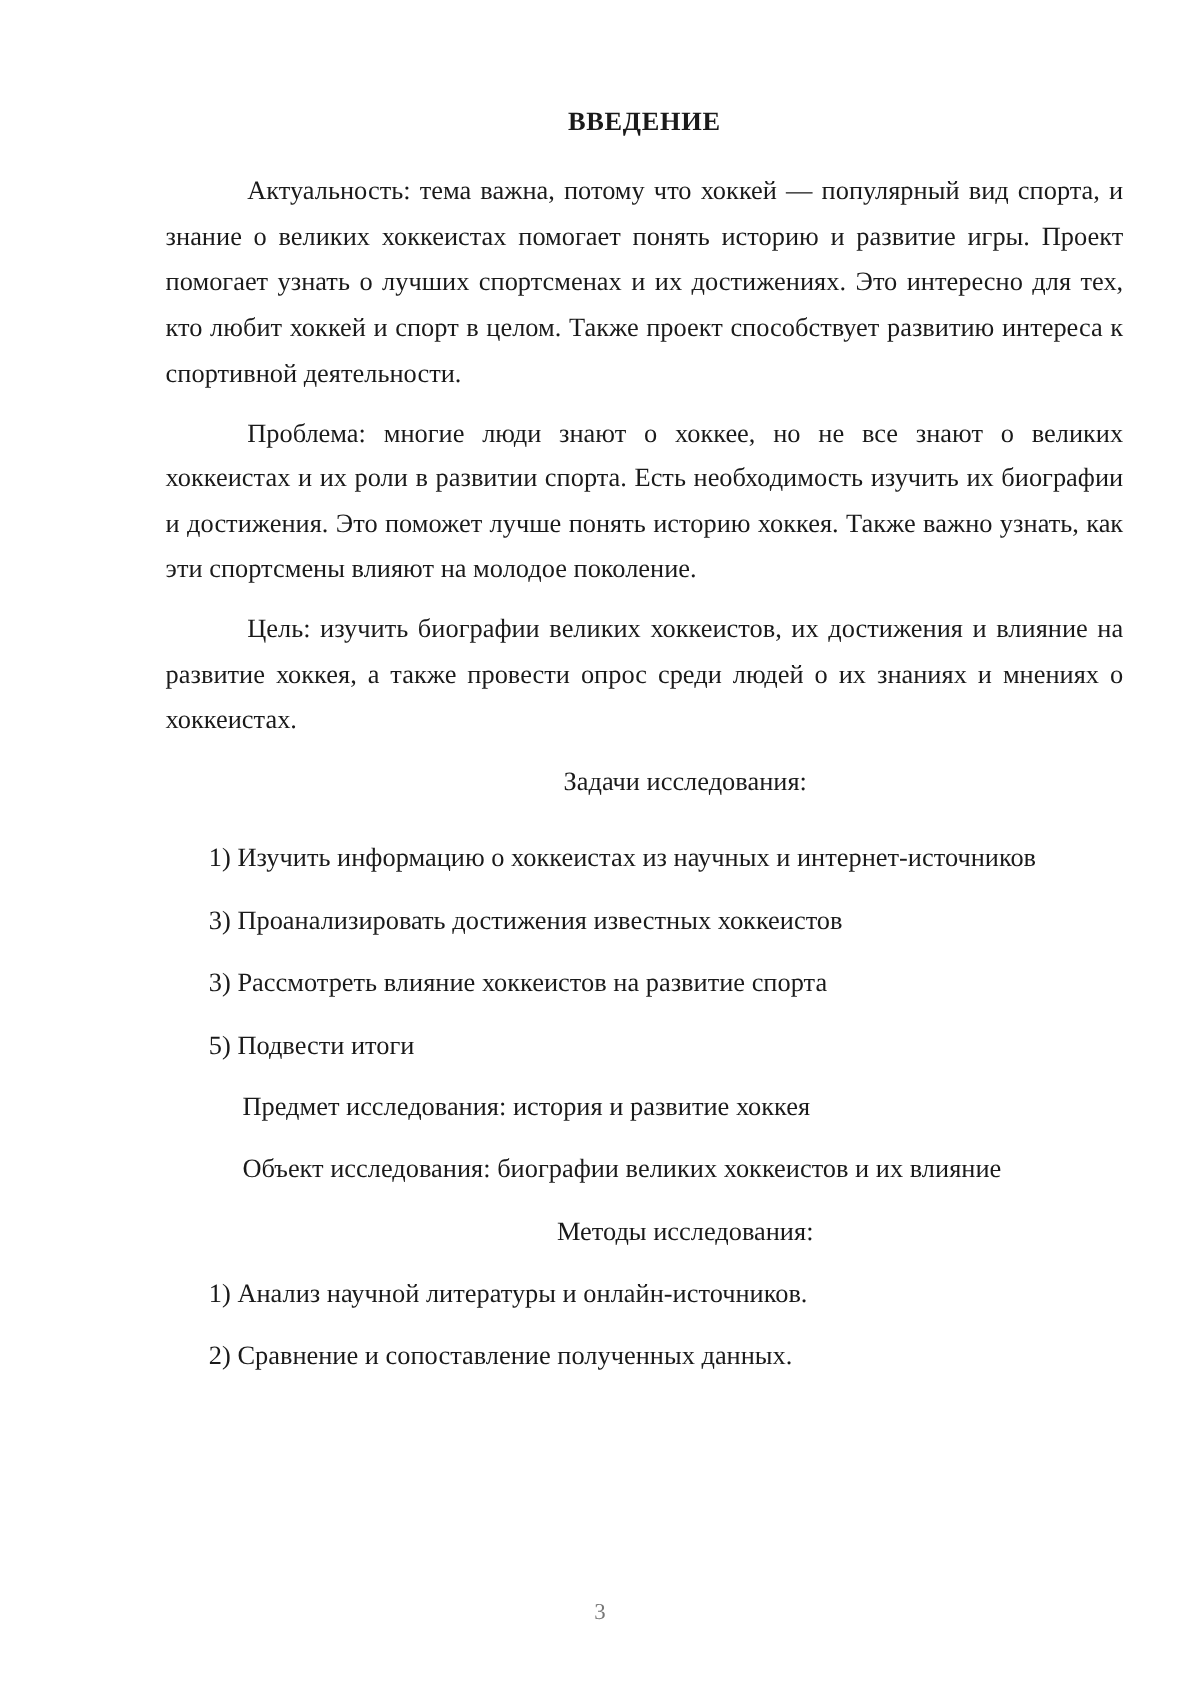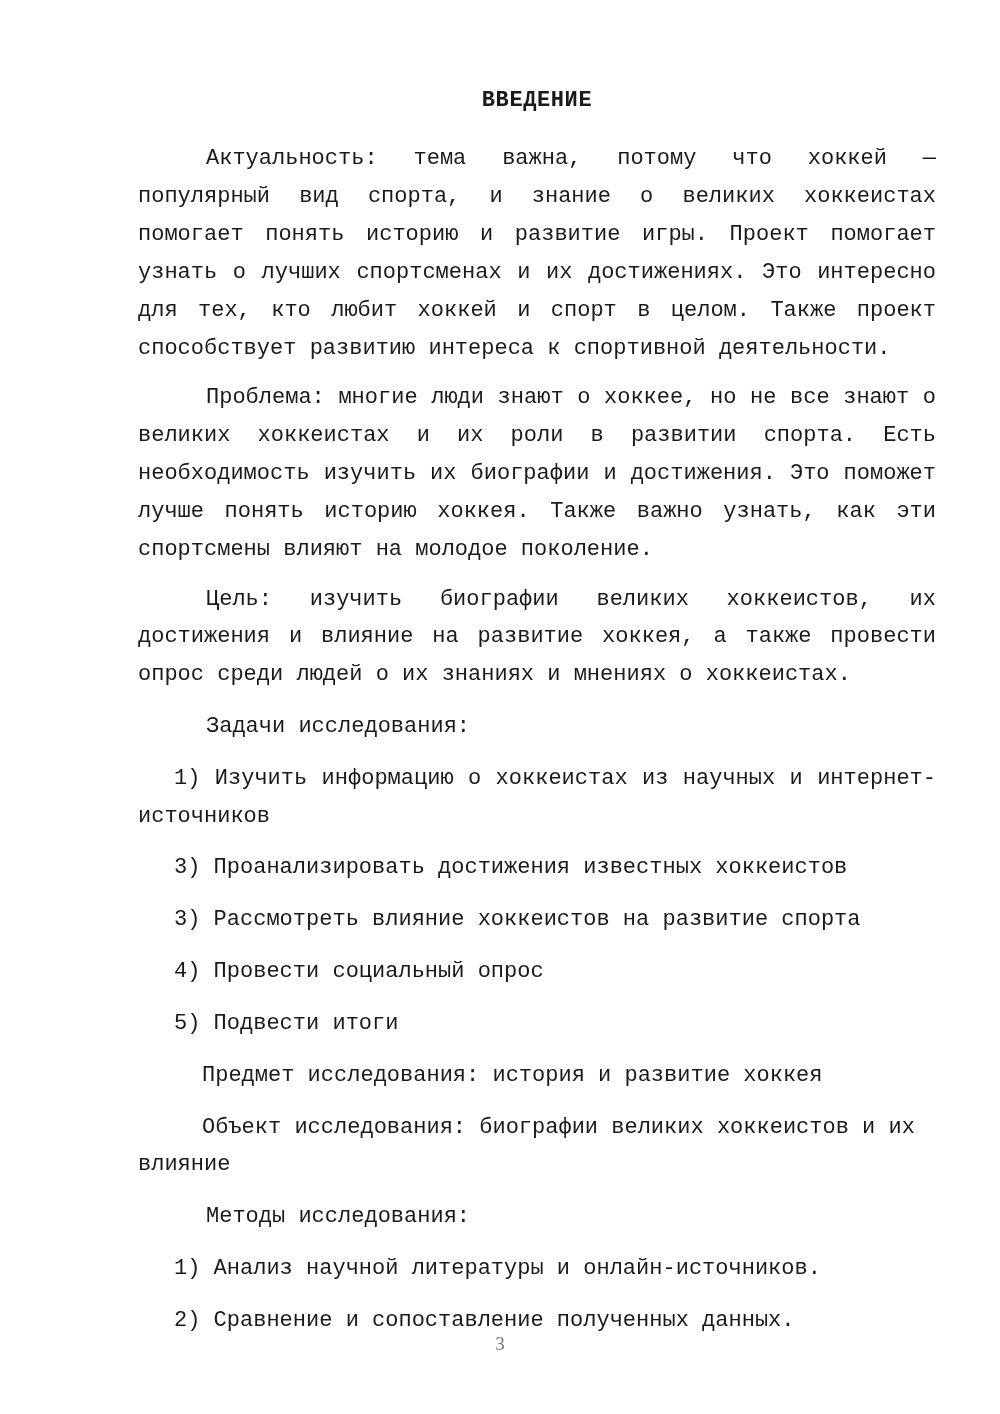--- a/index.html
+++ b/index.html
@@ -19,21 +19,20 @@
     margin: 0 auto;
     background: #ffffff;
     box-sizing: border-box;
     overflow: hidden;
   }
   .content {
     position: absolute;
     left: 138px;
     top: 88px;
     width: 798px;
-    font-family: Liberation Mono, monospace;
   }
   .doc-title {
     font-size: 22px;
     font-weight: bold;
     text-align: center;
     letter-spacing: 0.6px;
     margin: 0 0 26px 0;
     line-height: 1.2;
   }
   p.para {
@@ -43,35 +42,35 @@
     text-justify: inter-word;
     margin: 0 0 0 0;
     hyphens: none;
   }
   
   p.indent {
     text-indent: 68px;
   }
   
   p.label {
-    text-align: left;
+    text-align: center;
     text-indent: 68px;
     margin-top: 14px;
   }
   
   p.item {
     text-align: left;
     text-indent: 36px;
     margin-top: 14px;
   }
   
   p.item-justified {
     text-align: justify;
     text-indent: 36px;
-    margin-top: 14px;
+    margin-top: 26px;
   }
   
   p.sub {
     text-align: left;
     text-indent: 64px;
     margin-top: 14px;
   }
   p.gap {
     margin-top: 12px;
   }
@@ -101,21 +100,20 @@
     <p class="para indent gap">Цель: изучить биографии великих хоккеистов, их достижения и влияние на развитие хоккея, а также провести опрос среди людей о их знаниях и мнениях о хоккеистах.</p>
 
     <p class="para label">Задачи исследования:</p>
 
     <p class="para item-justified">1)  Изучить информацию о хоккеистах из научных и интернет-источников</p>
 
     <p class="para item">3) Проанализировать достижения известных хоккеистов</p>
 
     <p class="para item">3) Рассмотреть влияние хоккеистов на развитие спорта</p>
 
-    <p class="para item">4) Провести социальный опрос</p>
 
     <p class="para item">5) Подвести итоги</p>
 
     <p class="para sub">Предмет исследования: история и развитие хоккея</p>
 
     <p class="para sub">Объект исследования: биографии великих хоккеистов и их влияние</p>
 
 
     <p class="para label">Методы исследования:</p>
 

